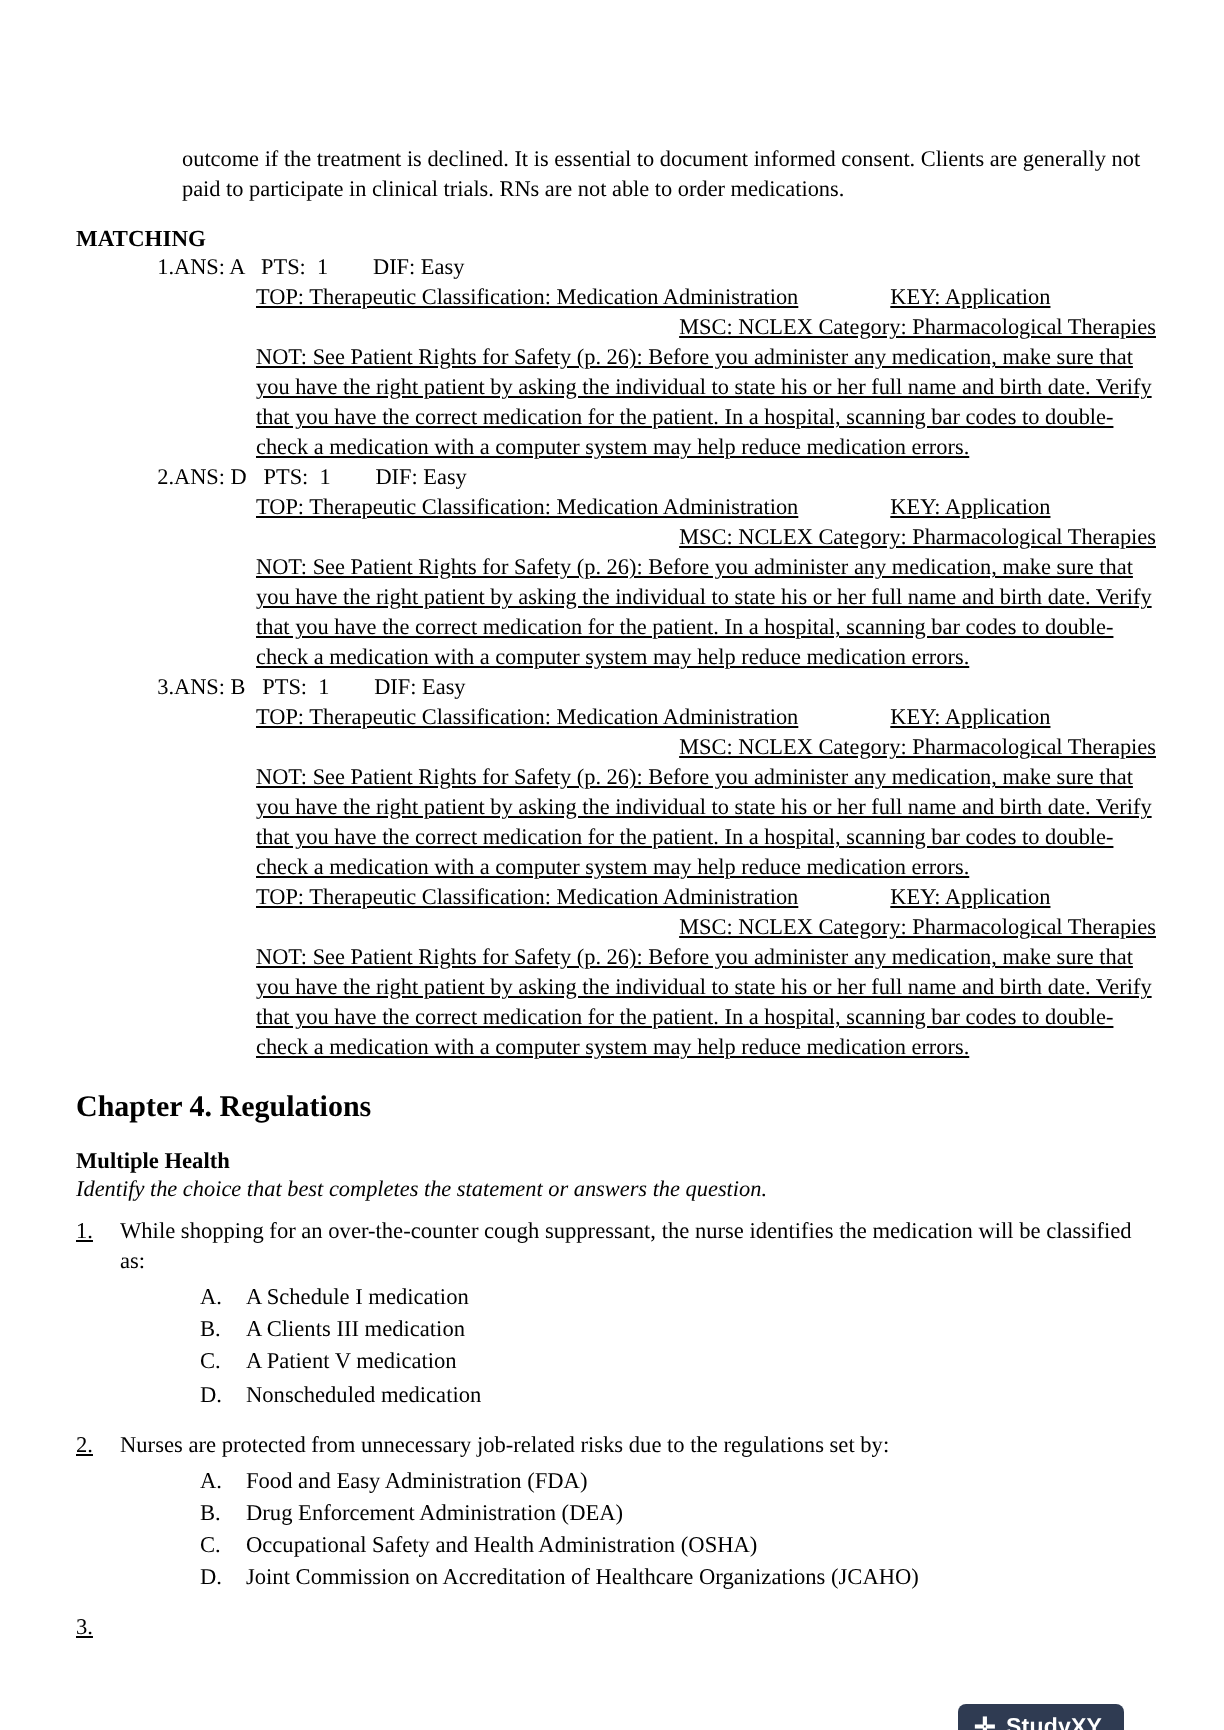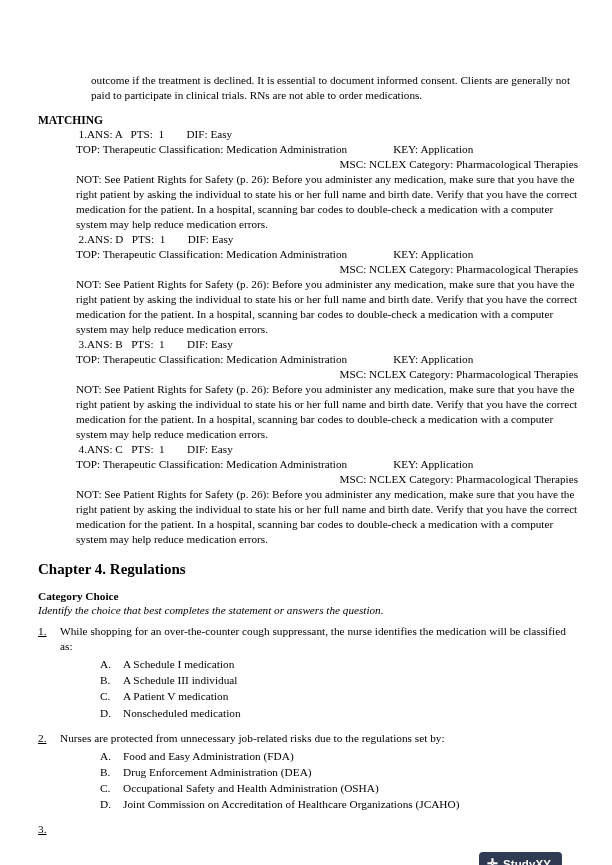--- a/index.html
+++ b/index.html
@@ -50,21 +50,22 @@
     white-space: pre;
     display: block;
   }
   .ans-num {
     display: inline-block;
     width: 22px;
     text-align: right;
     margin-left: -26px;
   }
   .ans-detail {
-    margin-left: 38px;
+    margin-left: 90px;
+    text-decoration: underline;
   }
   .ans-detail .d-top { display: block; }
   .ans-detail .d-msc { display: block; text-align: right; }
   .ans-detail .d-note { display: block; }
   .key-inline { margin-left: 46px; }
   .chapter-title {
     font-weight: bold;
     font-size: 15px;
     margin-top: 14px;
     margin-bottom: 12px;
@@ -164,40 +165,39 @@
     <div class="ans-item">
       <span class="ans-line1"><span class="ans-num">3.</span><span>ANS: B</span>   <span>PTS:  1</span>        <span>DIF: Easy</span></span>
       <div class="ans-detail">
         <span class="d-top"><span>TOP: Therapeutic Classification: Medication Administration</span><span class="key-inline">KEY: Application</span></span>
         <span class="d-msc">MSC: NCLEX Category: Pharmacological Therapies</span>
         <span class="d-note">NOT: See Patient Rights for Safety (p. 26): Before you administer any medication, make sure that you have the right patient by asking the individual to state his or her full name and birth date. Verify that you have the correct medication for the patient. In a hospital, scanning bar codes to double-check a medication with a computer system may help reduce medication errors.</span>
       </div>
     </div>
 
     <div class="ans-item">
-      <span class="ans-line1"><span class="ans-num">4.</span><span>ANS: C</span>   <span>PTS:  1</span>        <span>DIF: Easy</span></span>
       <div class="ans-detail">
         <span class="d-top"><span>TOP: Therapeutic Classification: Medication Administration</span><span class="key-inline">KEY: Application</span></span>
         <span class="d-msc">MSC: NCLEX Category: Pharmacological Therapies</span>
         <span class="d-note">NOT: See Patient Rights for Safety (p. 26): Before you administer any medication, make sure that you have the right patient by asking the individual to state his or her full name and birth date. Verify that you have the correct medication for the patient. In a hospital, scanning bar codes to double-check a medication with a computer system may help reduce medication errors.</span>
       </div>
     </div>
 
     <div class="chapter-title">Chapter 4. Regulations</div>
-    <div class="sub-head">Category Choice</div>
+    <div class="sub-head">Multiple Health</div>
     <div class="instruction">Identify the choice that best completes the statement or answers the question.</div>
 
     <div class="q-block">
       <div class="question">
         <span class="q-num">1.</span>
         <span>While shopping for an over-the-counter cough suppressant, the nurse identifies the medication will be classified as:</span>
       </div>
       <ol class="options">
         <li><span class="opt-letter">A.</span><span>A Schedule I medication</span></li>
-        <li><span class="opt-letter">B.</span><span>A Schedule III individual</span></li>
+        <li><span class="opt-letter">B.</span><span>A Clients III medication</span></li>
         <li><span class="opt-letter">C.</span><span>A Patient V medication</span></li>
         <li><span class="opt-letter">D.</span><span>Nonscheduled medication</span></li>
       </ol>
     </div>
 
     <div class="q-block">
       <div class="question">
         <span class="q-num">2.</span>
         <span>Nurses are protected from unnecessary job-related risks due to the regulations set by:</span>
       </div>

